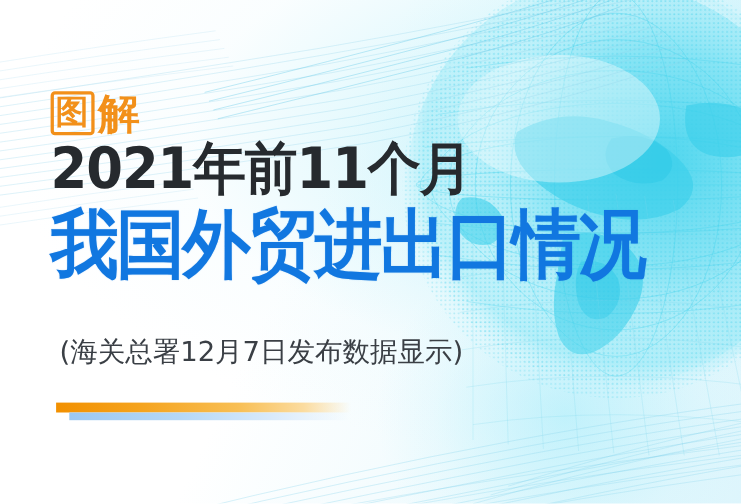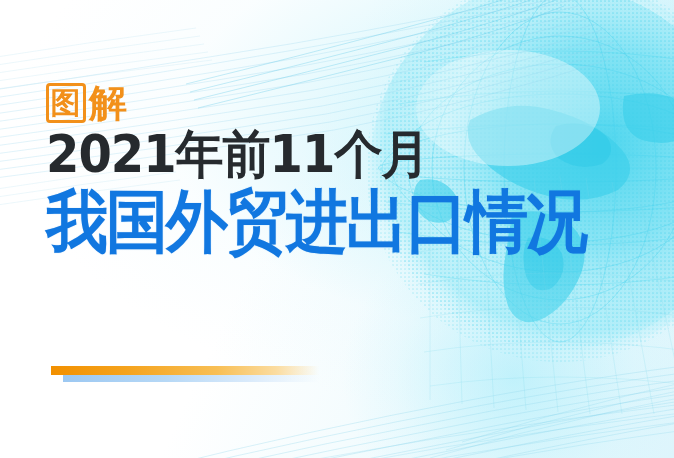--- a/index.html
+++ b/index.html
@@ -314,20 +314,21 @@
 
     <div class="badge-tag">
       <span class="boxed">图</span>
         <span>解</span>
     </div>
 
     <div class="headline-1">2021年前11个月</div>
 
     <div class="headline-2">我国外贸进出口情况</div>
 
+    <div class="subtitle">(海关总署12月7日发布数据显示)</div>
 
     <div class="divider">
       <div class="bar-orange"></div>
       <div class="bar-blue"></div>
     </div>
 
   </div>
 
 </div>
 

